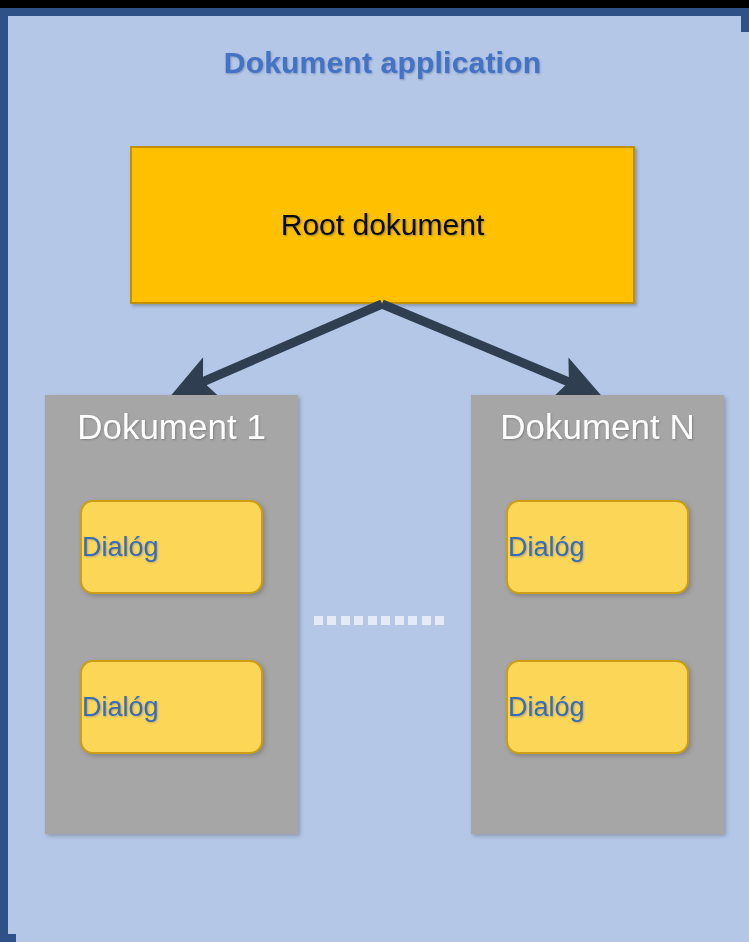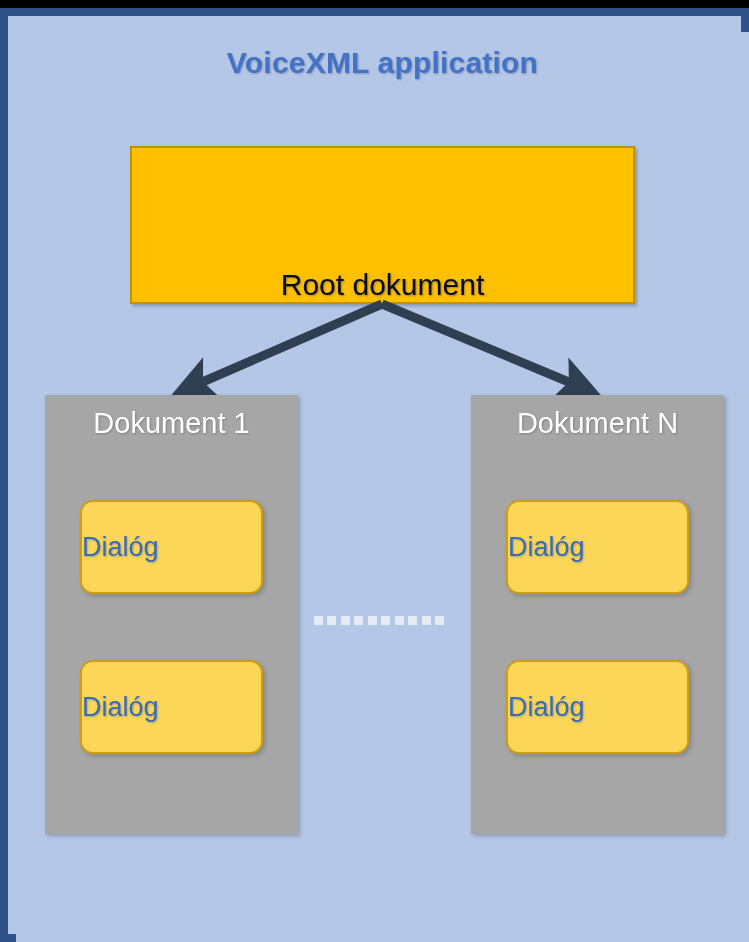--- a/index.html
+++ b/index.html
@@ -61,21 +61,21 @@
   #root-document {
     position: absolute;
     left: 114px;
     top: 114px;
     width: 505px;
     height: 158px;
     box-sizing: border-box;
     background: #FFC000;
     border: 2px solid #BF9000;
     display: flex;
-    align-items: flex-end;
+    align-items: center;
     justify-content: center;
     box-shadow: 2px 2px 3px rgba(60,60,60,0.35);
   }
   #root-document .box-label {
     font-size: 30px;
     color: #0A0A0A;
     text-shadow: 1px 1px 2px rgba(90,90,90,0.6);
     white-space: nowrap;
   }
 
@@ -100,21 +100,21 @@
   }
   #document-column-1 { left: 29px; }
   #document-column-n { left: 455px; }
 
   .document-column-title {
     position: absolute;
     left: 0;
     top: 12px;
     width: 253px;
     text-align: center;
-    font-size: 29px;
+    font-size: 35px;
     color: #FFFFFF;
     text-shadow: 1px 1px 2px rgba(100,100,100,0.55);
     white-space: nowrap;
   }
 
   
   .dialog-box {
     position: absolute;
     left: 35px;
     width: 183px;
@@ -155,21 +155,21 @@
     background: #E4EAF6;
   }
 </style>
 </head>
 <body>
 
 <div id="diagram-root">
   <div id="app-frame">
     <div id="canvas">
 
-      <div id="app-title">VoiceXML application</div>
+      <div id="app-title">Dokument application</div>
 
       <div id="root-document">
         <span class="box-label">Root dokument</span>
       </div>
 
       <svg id="arrows-layer" viewBox="0 0 733 918" width="733" height="918" xmlns="http://www.w3.org/2000/svg">
         <defs>
           <marker id="arrowhead" markerWidth="5" markerHeight="5" refX="3.4" refY="2.5" orient="auto" markerUnits="strokeWidth">
             <path d="M0,0 L5,2.5 L0,5 L1.1,2.5 Z" fill="#2F3E50"></path>
           </marker>

